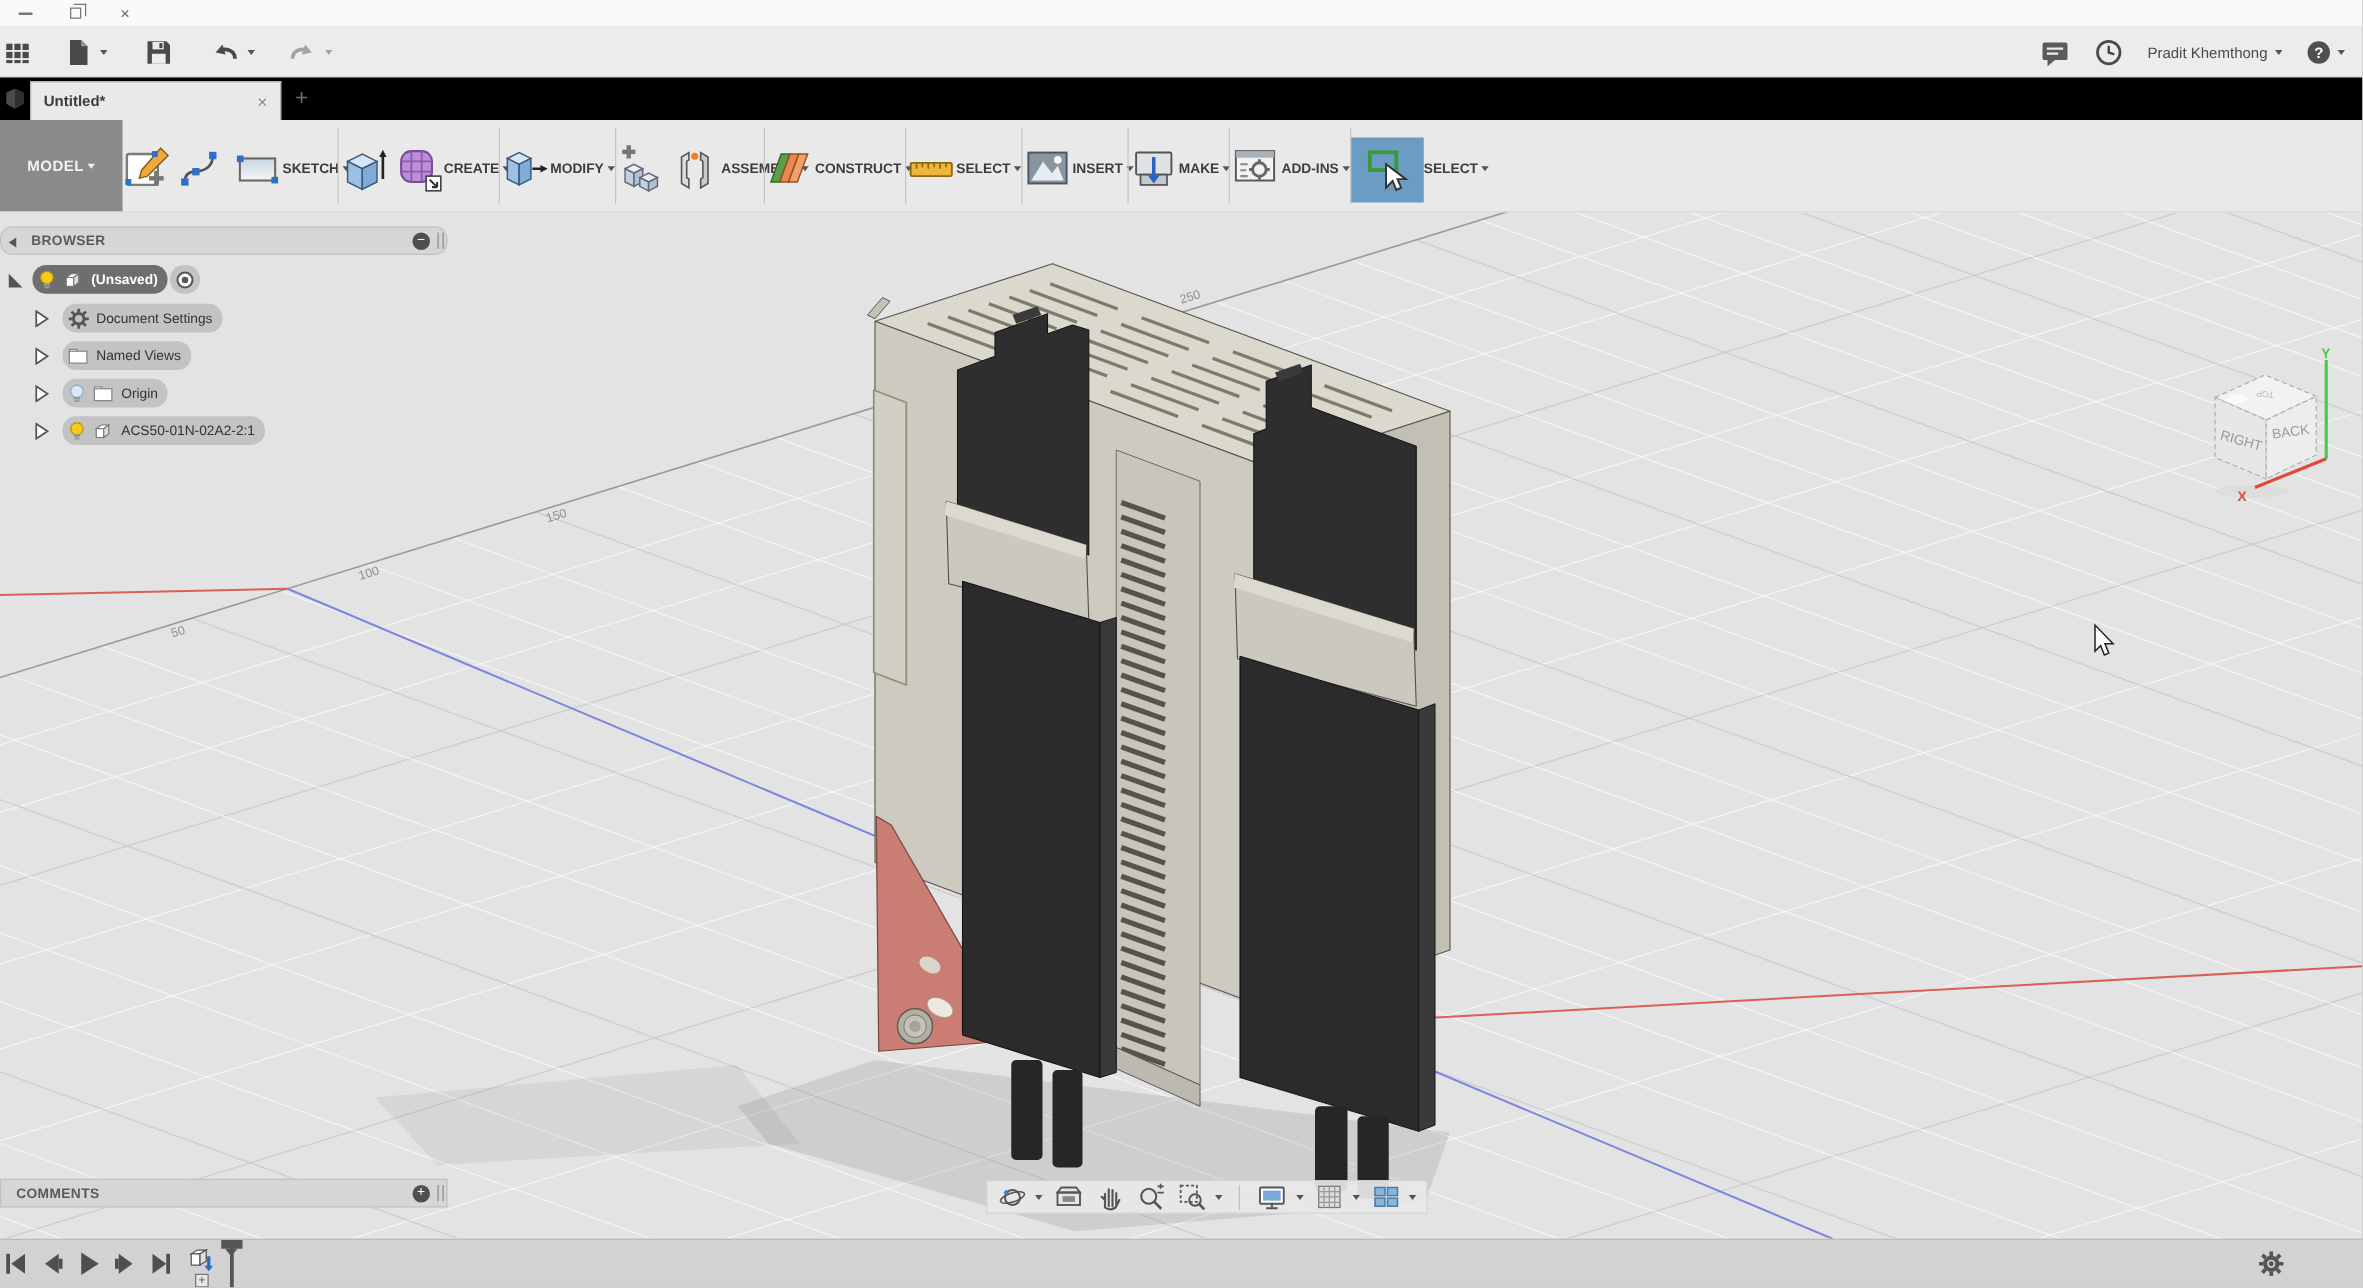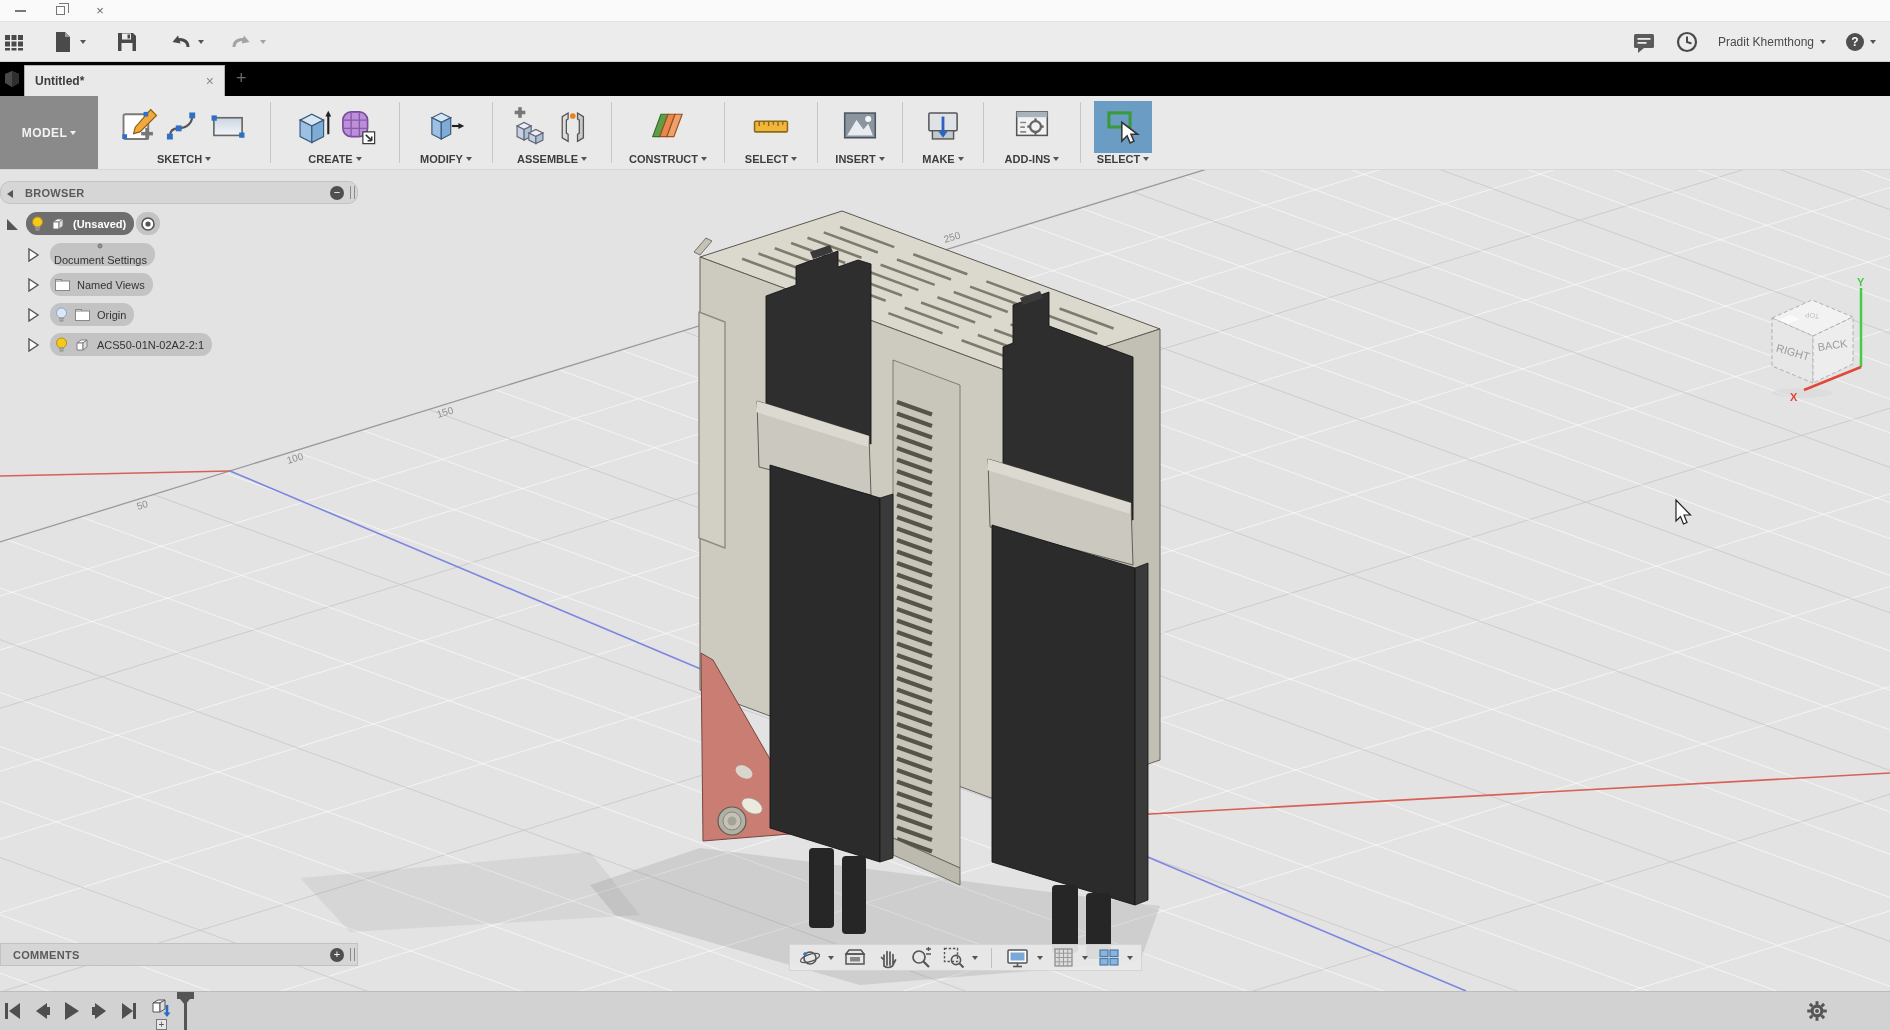--- a/index.html
+++ b/index.html
@@ -29,21 +29,21 @@
   .doc-cube{position:absolute;left:3px;top:8px;}
   .tab{position:absolute;left:24px;top:3px;height:31px;width:201px;background:#e9e9e9;border:1px solid #b3b3b3;border-bottom:none;display:flex;align-items:center;padding:0 10px;}
   .tab .tlabel{font-size:12px;font-weight:bold;color:#3c3c3c;flex:1;}
   .tab .tclose{color:#8a8a8a;font-size:14px;line-height:1;}
   .newtab{position:absolute;left:236px;top:6px;font-size:18px;color:#6a6a6a;}
 
   
   .ribbon{position:absolute;left:0;top:96px;width:1890px;height:74px;background:#e9e9e9;border-bottom:1px solid #d6d6d6;display:flex;align-items:stretch;}
   .ws-btn{width:98px;background:#8a8a8a;color:#f2f2f2;display:flex;align-items:center;justify-content:center;font-size:12px;font-weight:bold;letter-spacing:.4px;}
   .ws-btn .caret{border-top-color:#f2f2f2;}
-  .rgroup{display:flex;flex-direction:column;align-items:center;justify-content:center;padding-top:4px;}
+  .rgroup{display:flex;align-items:center;justify-content:space-between;padding-top:4px;}
   .ricons{height:48px;display:flex;align-items:center;justify-content:center;gap:4px;}
   .rlabel{height:18px;font-size:11px;font-weight:600;color:#3d3d3d;display:flex;align-items:center;justify-content:center;}
   .rsep{width:1px;background:#c6c6c6;margin:6px 0;}
   .ibtn{display:flex;align-items:center;justify-content:center;}
   .ibtn.sel{background:#6b9dc4;width:58px;height:52px;margin-top:2px;}
 
   
   .viewport{position:absolute;left:0;top:170px;width:1890px;height:821px;background:#e3e3e3;}
   #scene{position:absolute;left:0;top:0;}
   #viewcube-box{position:absolute;left:1752px;top:106px;width:140px;height:140px;}
@@ -667,21 +667,21 @@
             <circle cx="8" cy="8" r="6" fill="#fff" stroke="#555" stroke-width="1.6"></circle>
             <circle cx="8" cy="8" r="2.6" fill="#555"></circle>
           </svg>
       </span>
     </div>
 
     <div class="trow" style="left:27px;top:243px;">
       <svg width="13" height="14" viewBox="0 0 13 14">
           <polygon points="2,1 11,7 2,13" fill="#fff" stroke="#555" stroke-width="1.4"></polygon>
         </svg>
-      <span class="chip" style="margin-left:10px;flex-direction:column;">
+      <span class="chip" style="margin-left:10px;">
         <svg width="18" height="18" viewBox="0 0 18 18">
             <circle cx="9" cy="9" r="4.2" fill="none" stroke="#555" stroke-width="2.4"></circle>
             <g stroke="#555" stroke-width="2.2">
               <line x1="9" y1="1" x2="9" y2="4"></line>
               <line x1="9" y1="14" x2="9" y2="17"></line>
               <line x1="1" y1="9" x2="4" y2="9"></line>
               <line x1="14" y1="9" x2="17" y2="9"></line>
               <line x1="3.3" y1="3.3" x2="5.4" y2="5.4"></line>
               <line x1="12.6" y1="12.6" x2="14.7" y2="14.7"></line>
               <line x1="3.3" y1="14.7" x2="5.4" y2="12.6"></line>

